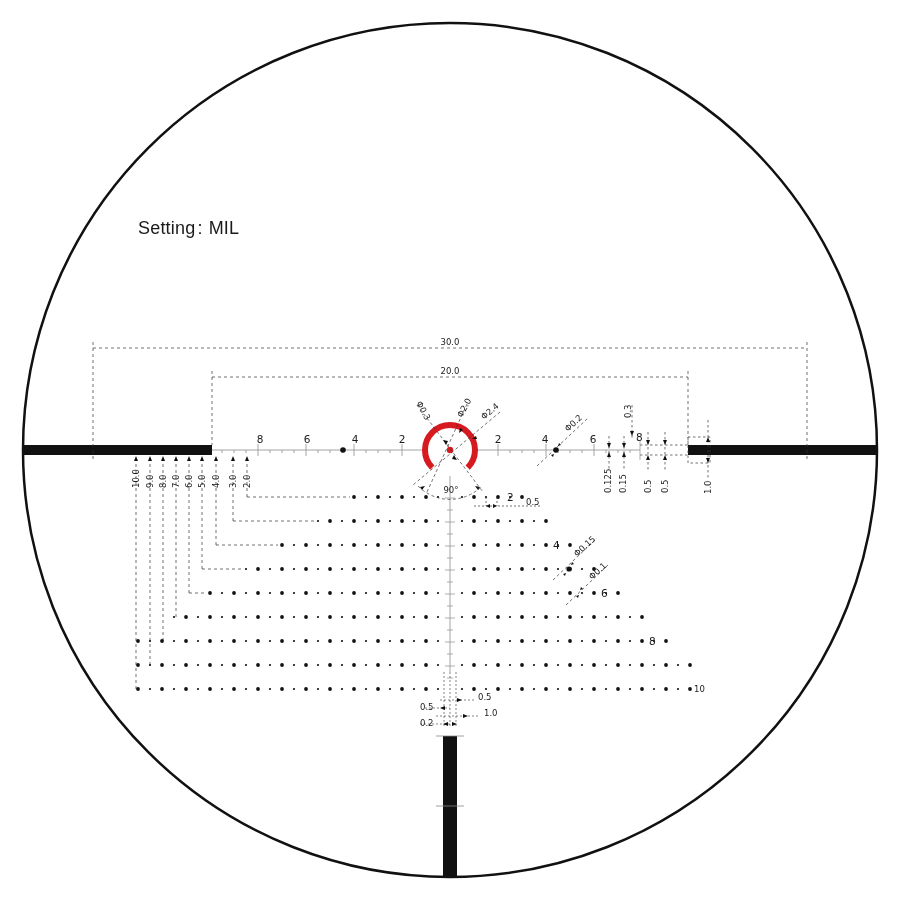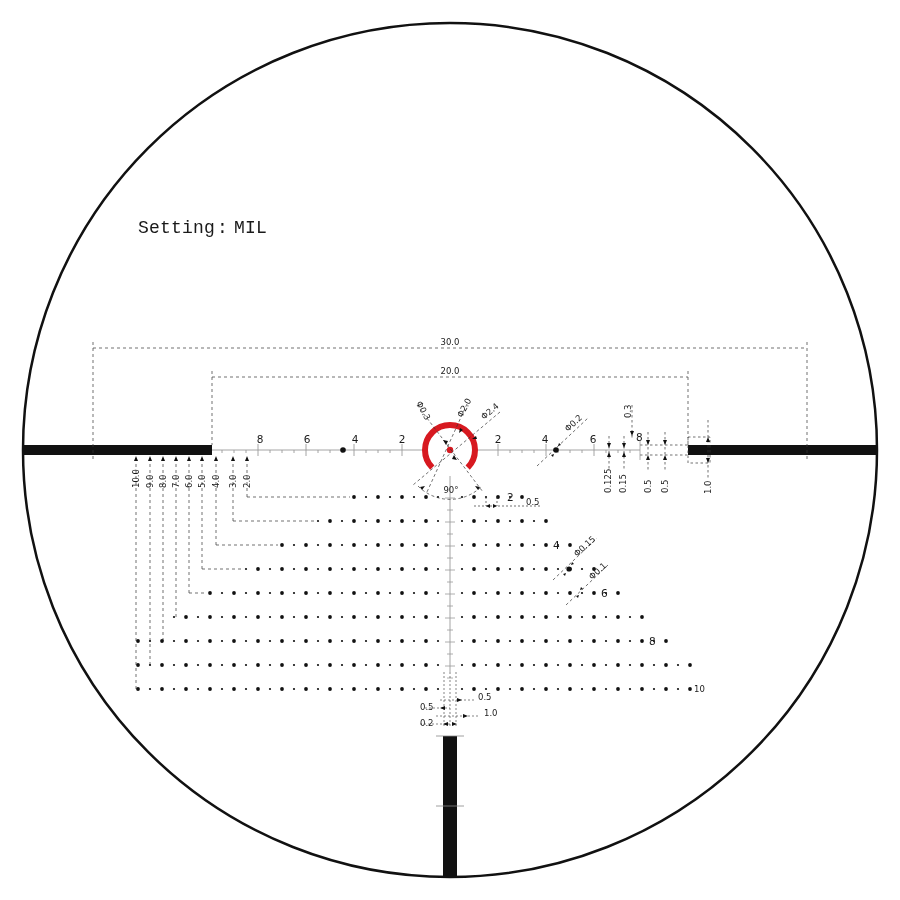--- a/index.html
+++ b/index.html
@@ -1,18 +1,18 @@
 <!DOCTYPE html>
 <html><head>
 <meta charset="utf-8">
 <style>
   html, body { margin: 0; padding: 0; background: #ffffff; }
   body { width: 900px; height: 900px; overflow: hidden; position: relative; font-family: "Liberation Sans", sans-serif; }
   #reticle { position: absolute; left: 0; top: 0; width: 900px; height: 900px; }
-  .setting-label { position: absolute; left: 138px; top: 218px; font-family: Liberation Mono, monospace; font-size: 18px; color: #1a1a1a; letter-spacing: 0.2px; }
+  .setting-label { position: absolute; left: 138px; top: 218px; font-family: Liberation Sans, sans-serif; font-size: 18px; color: #1a1a1a; letter-spacing: 0.2px; }
   .setting-label .sep { margin: 0 6px 0 2px; }
   svg text { font-family: "DejaVu Sans", sans-serif; fill: #1a1a1a; }
   .lbl-sm { font-size: 8.5px; }
   .lbl-num { font-size: 10.5px; }
 </style>
 </head>
 <body>
 
 <div class="setting-label">
   <span>Setting</span><span class="sep">:</span><span>MIL</span>

